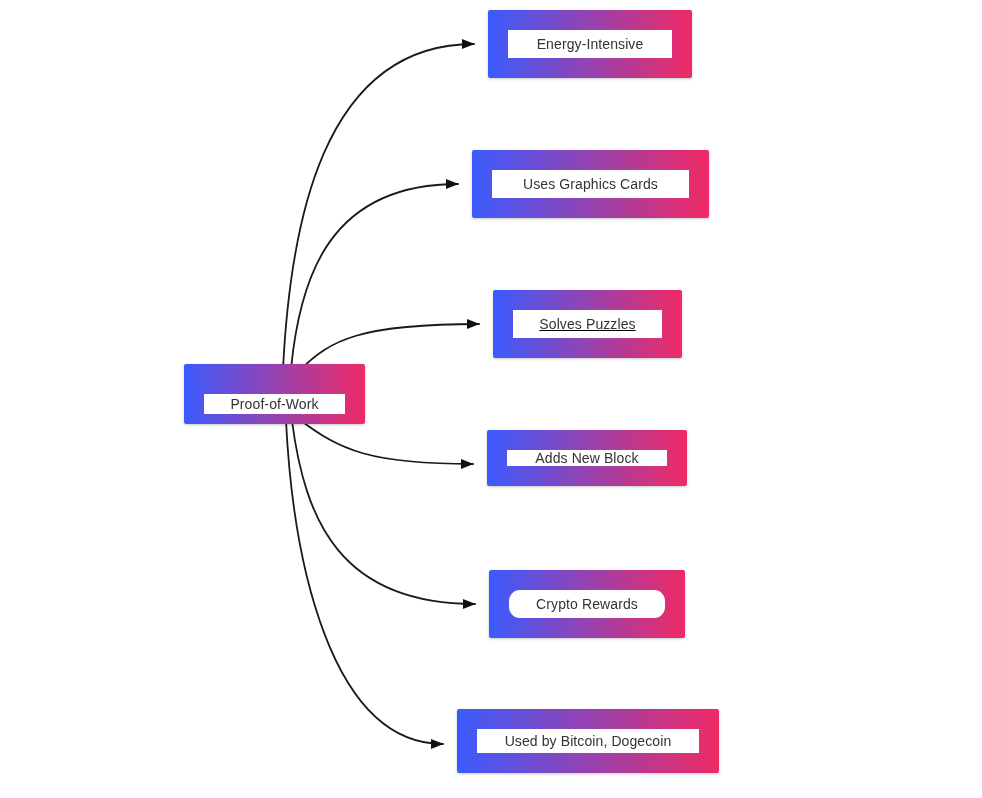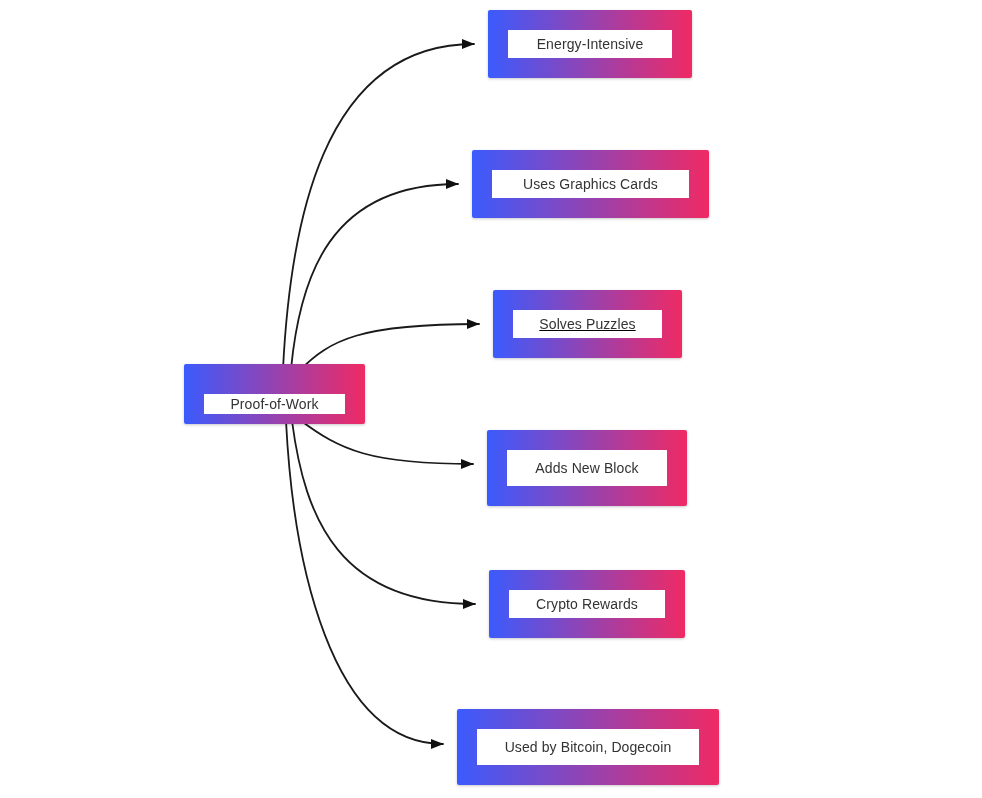--- a/index.html
+++ b/index.html
@@ -95,30 +95,30 @@
       <div class="node" style="left: 472px; top: 150px; width: 237px; height: 68px; background: linear-gradient(90deg, rgb(59, 91, 253), rgb(239, 42, 100)); justify-content: flex-end;">
         <div class="node-inner" style="background: rgb(255, 255, 255);">
           <span class="node-label" style="color: rgb(51, 51, 51); font-size: 14px;">Uses Graphics Cards</span>
         </div>
       </div>
       <div class="node" style="left: 493px; top: 290px; width: 189px; height: 68px; background: linear-gradient(90deg, rgb(59, 91, 253), rgb(239, 42, 100)); text-decoration: underline;">
         <div class="node-inner" style="background: rgb(255, 255, 255);">
           <span class="node-label" style="color: rgb(51, 51, 51); font-size: 14px;">Solves Puzzles</span>
         </div>
       </div>
-      <div class="node" style="left: 487px; top: 430px; width: 200px; height: 76px; background: linear-gradient(90deg, rgb(59, 91, 253), rgb(239, 42, 100));">
+      <div class="node" style="left: 487px; top: 430px; width: 200px; height: 56px; background: linear-gradient(90deg, rgb(59, 91, 253), rgb(239, 42, 100));">
         <div class="node-inner" style="background: rgb(255, 255, 255);">
           <span class="node-label" style="color: rgb(51, 51, 51); font-size: 14px;">Adds New Block</span>
         </div>
       </div>
       <div class="node" style="left: 489px; top: 570px; width: 196px; height: 68px; background: linear-gradient(90deg, rgb(59, 91, 253), rgb(239, 42, 100));">
-        <div class="node-inner" style="background: rgb(255, 255, 255);">
+        <div class="node-inner" style="background: rgb(255, 255, 255); border-radius: 11px;">
           <span class="node-label" style="color: rgb(51, 51, 51); font-size: 14px;">Crypto Rewards</span>
         </div>
       </div>
-      <div class="node" style="left: 457px; top: 709px; width: 262px; height: 76px; background: linear-gradient(90deg, rgb(59, 91, 253), rgb(239, 42, 100));">
+      <div class="node" style="left: 457px; top: 709px; width: 262px; height: 64px; background: linear-gradient(90deg, rgb(59, 91, 253), rgb(239, 42, 100));">
         <div class="node-inner" style="background: rgb(255, 255, 255);">
           <span class="node-label" style="color: rgb(51, 51, 51); font-size: 14px;">Used by Bitcoin, Dogecoin</span>
         </div>
       </div>
     </div>
 
 </div>
 
 </body></html>

